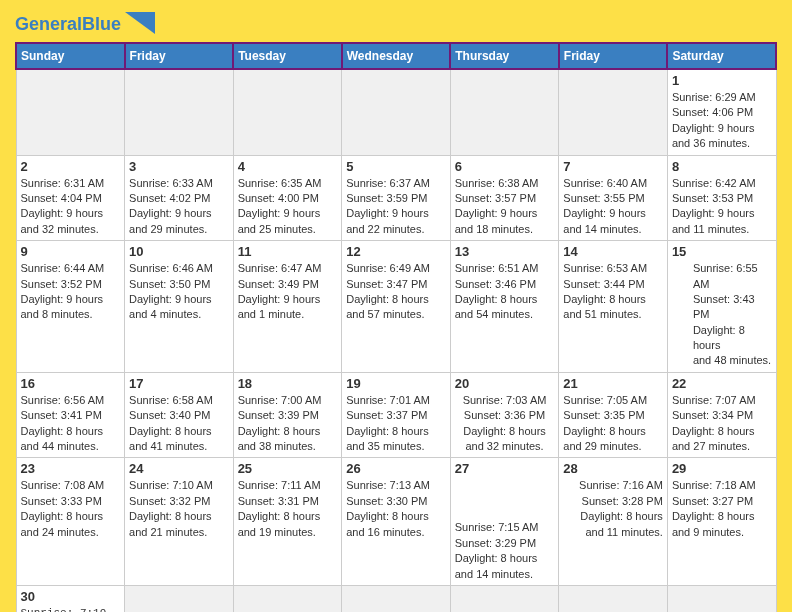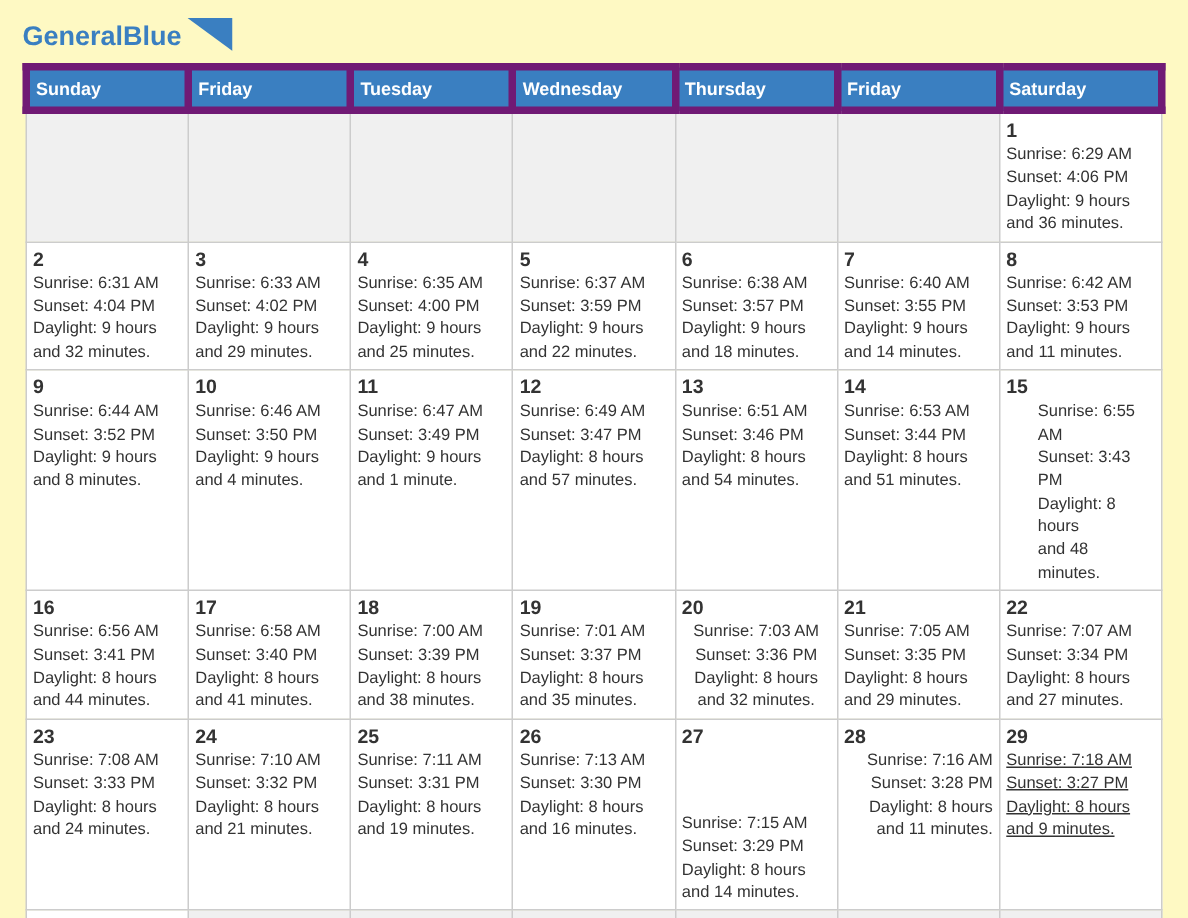--- a/index.html
+++ b/index.html
@@ -6,21 +6,21 @@
     body {
       font-family: Arial, sans-serif;
       background: #fff;
       width: 792px;
       height: 612px;
       overflow: hidden;
     }
     .page {
       width: 792px;
       height: 612px;
-      background: #fef9c3;
+      background: #fde047;
       padding: 10px 15px 10px 15px;
     }
     .header {
       display: flex;
       align-items: flex-start;
       justify-content: space-between;
       margin-bottom: 8px;
     }
     .logo {
       display: flex;
@@ -55,21 +55,21 @@
       border-collapse: collapse;
       table-layout: fixed;
     }
     .calendar th {
       background: #3a7fc1;
       color: #fff;
       font-size: 12px;
       font-weight: bold;
       padding: 5px 4px;
       text-align: left;
-      border: 5px solid #701a75;
+      border: 2px solid #701a75;
     }
     .calendar td {
       border: 1px solid #ccc;
       vertical-align: top;
       padding: 3px 4px;
       background: #fff;
       height: 72px;
       width: 113px;
     }
     .calendar td.empty {
@@ -330,21 +330,21 @@
           </td>
           <td>
             <div class="day-num">28</div>
             <div class="day-info" style="white-space: pre-line; text-align: right;">Sunrise: 7:16 AM
 Sunset: 3:28 PM
 Daylight: 8 hours
 and 11 minutes.</div>
           </td>
           <td>
             <div class="day-num">29</div>
-            <div class="day-info" style="white-space: pre-line; text-decoration: underline;">Sunrise: 7:18 AM
+            <div class="day-info" style="white-space: pre-line;">Sunrise: 7:18 AM
 Sunset: 3:27 PM
 Daylight: 8 hours
 and 9 minutes.</div>
           </td>
         </tr>
         <tr class="last-row">
           <td>
             <div class="day-num">30</div>
             <div class="day-info" style="white-space: pre-line; font-family: Liberation Mono, monospace;">Sunrise: 7:19 AM
 Sunset: 3:26 PM

